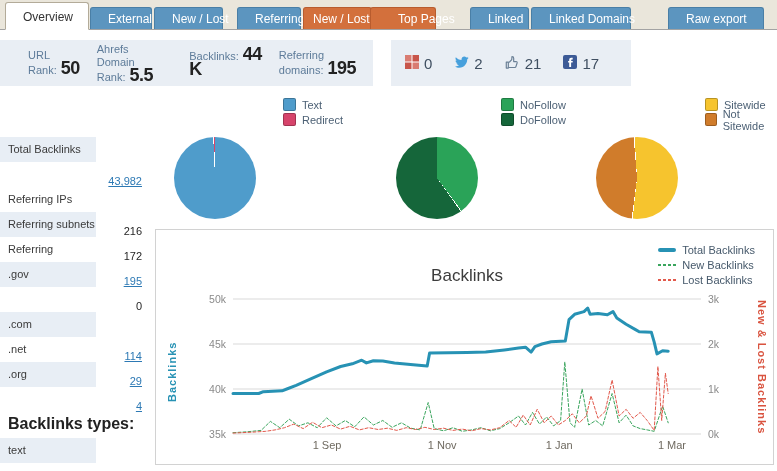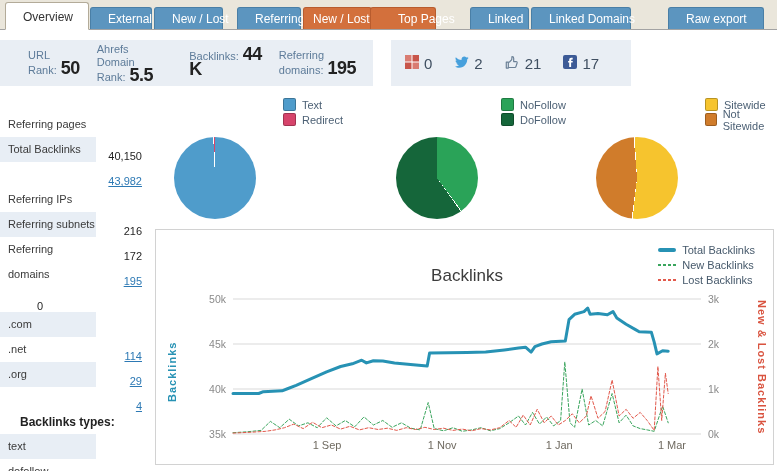--- a/index.html
+++ b/index.html
@@ -38,21 +38,21 @@
   .pie{position:absolute;top:137px;width:82px;height:82px;border-radius:50%;}
 
   
   .sidebar{position:absolute;left:0;top:112px;width:150px;}
   .side-row{display:flex;height:25px;line-height:25px;font-size:11px;}
   .side-row .cell{box-sizing:border-box;}
   .side-row .lab{flex:1;padding-left:8px;margin-right:3px;color:#3a3a3a;}
   .side-row .val{width:51px;padding-right:8px;text-align:right;color:#1f1f1f;margin-top:32px;}
   .side-row.shaded .lab,.side-row.shaded .val{background:#e8eef5;}
   .side-row a{color:#2d79b4;text-decoration:underline;cursor:pointer;}
-  .side-header{font-size:12px;font-weight:bold;color:#222;padding:6px 0 5px 20px;}
+  .side-header{font-size:16px;font-weight:bold;color:#222;padding:6px 0 5px 8px;}
   .gap1{height:25px;} .gap2{height:22px;}
 
   
   .chartbox{position:absolute;left:155px;top:229px;width:617px;height:234px;background:#fff;
             border:1px solid #d2d2d2;box-sizing:content-box;}
   .chart-title{position:absolute;left:77px;top:36px;width:468px;text-align:center;
                font-size:17px;color:#3c3c3c;}
   .chart-legend{position:absolute;right:18px;top:12px;}
   .chart-legend .row{display:flex;align-items:center;justify-content:flex-start;height:15px;}
   .chart-legend .lb{font-size:11px;color:#46596b;margin-left:6px;}
@@ -162,41 +162,41 @@
       <div class="row">
         <span class="sw" style="background: rgb(208, 124, 43);"></span>
         <span class="lb">Not Sitewide</span>
       </div>
     </div>
     <div class="pie" style="left: 596px; background: conic-gradient(from -4deg, rgb(255, 255, 255) 0deg, rgb(255, 255, 255) 0.7deg, rgb(246, 196, 46) 0.7deg, rgb(246, 196, 46) 190.1deg, rgb(255, 255, 255) 190.1deg, rgb(255, 255, 255) 190.8deg, rgb(255, 255, 255) 190.8deg, rgb(255, 255, 255) 191.5deg, rgb(208, 124, 43) 191.5deg, rgb(208, 124, 43) 359.3deg, rgb(255, 255, 255) 359.3deg, rgb(255, 255, 255) 360deg);"></div>
   </div>
 
 <div class="sidebar" id="sidebar">
     <div class="side-row">
-      <span class="cell lab">Referring pages</span>
       <span class="cell val">40,150</span>
     </div>
     <div class="side-row shaded">
       <span class="cell lab">Total Backlinks</span>
       <span class="cell val"><a>43,982</a></span>
     </div>
     <div class="gap1"></div>
     <div class="side-row">
       <span class="cell lab">Referring IPs</span>
       <span class="cell val">216</span>
     </div>
     <div class="side-row shaded">
       <span class="cell lab">Referring subnets</span>
       <span class="cell val">172</span>
     </div>
     <div class="side-row">
       <span class="cell lab">Referring domains</span>
       <span class="cell val"><a>195</a></span>
     </div>
     <div class="side-row shaded">
+      <span class="cell lab">.gov</span>
       <span class="cell val">0</span>
     </div>
     <div class="side-row">
       <span class="cell val">0</span>
     </div>
     <div class="side-row shaded">
       <span class="cell lab">.com</span>
       <span class="cell val"><a>114</a></span>
     </div>
     <div class="side-row">

